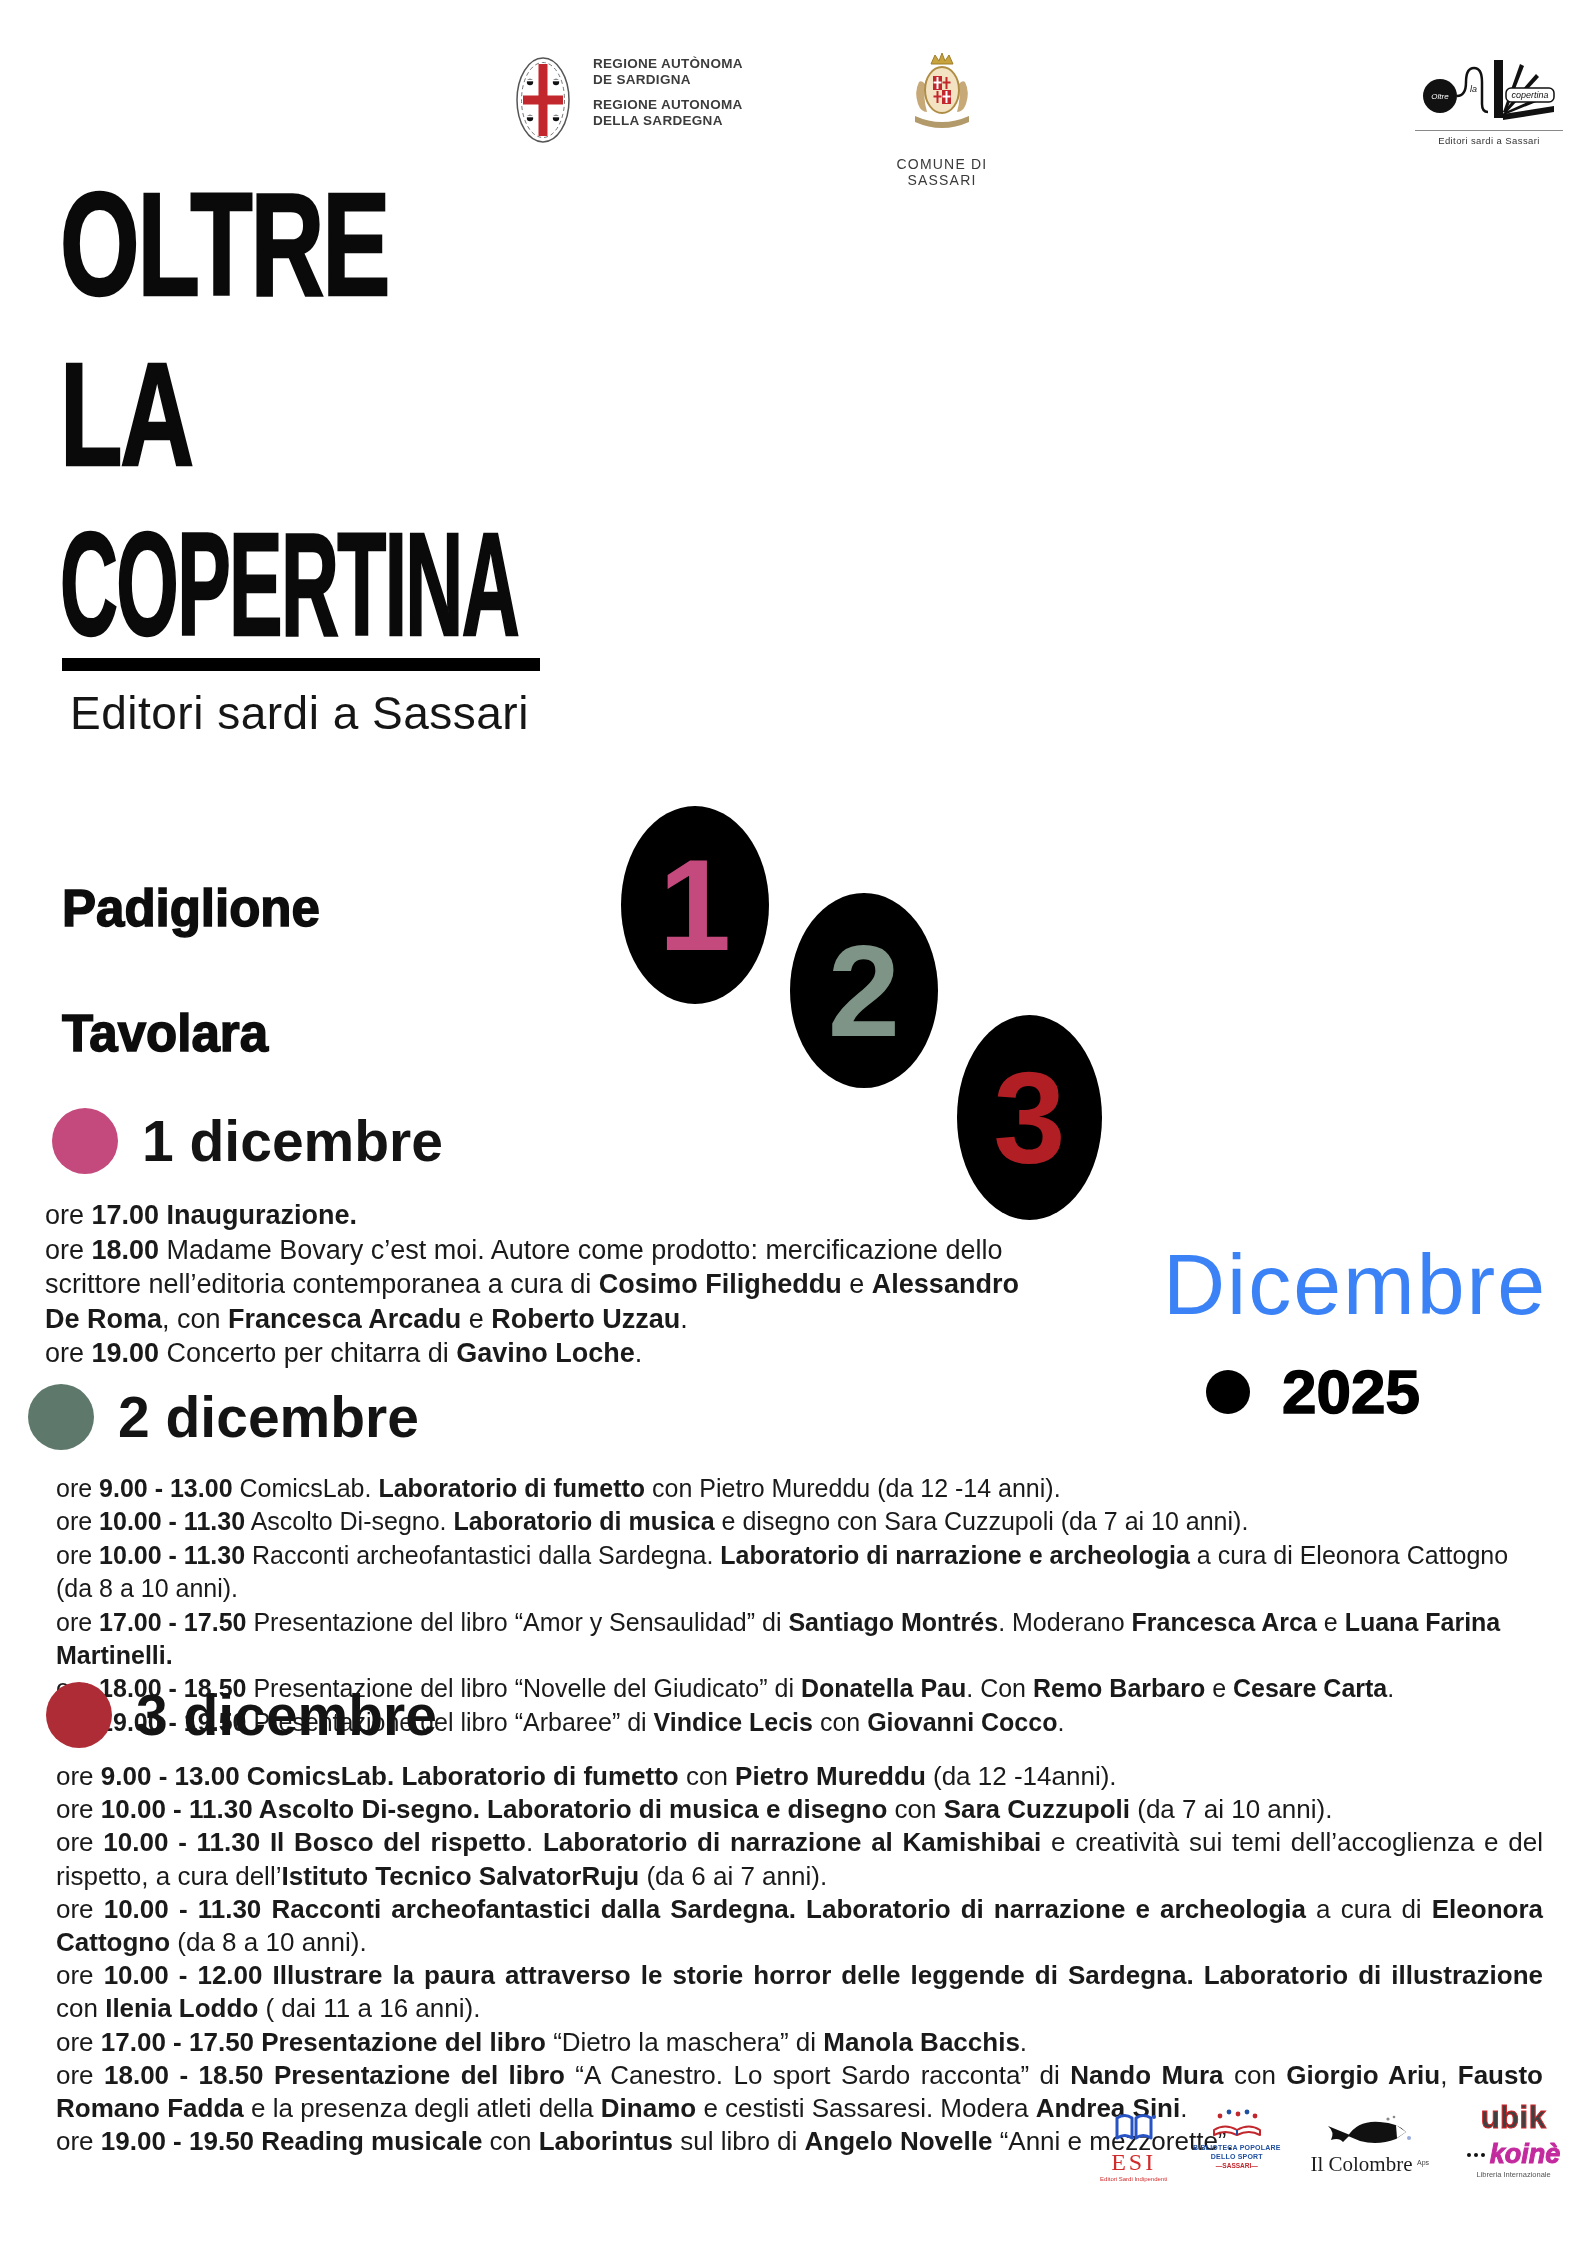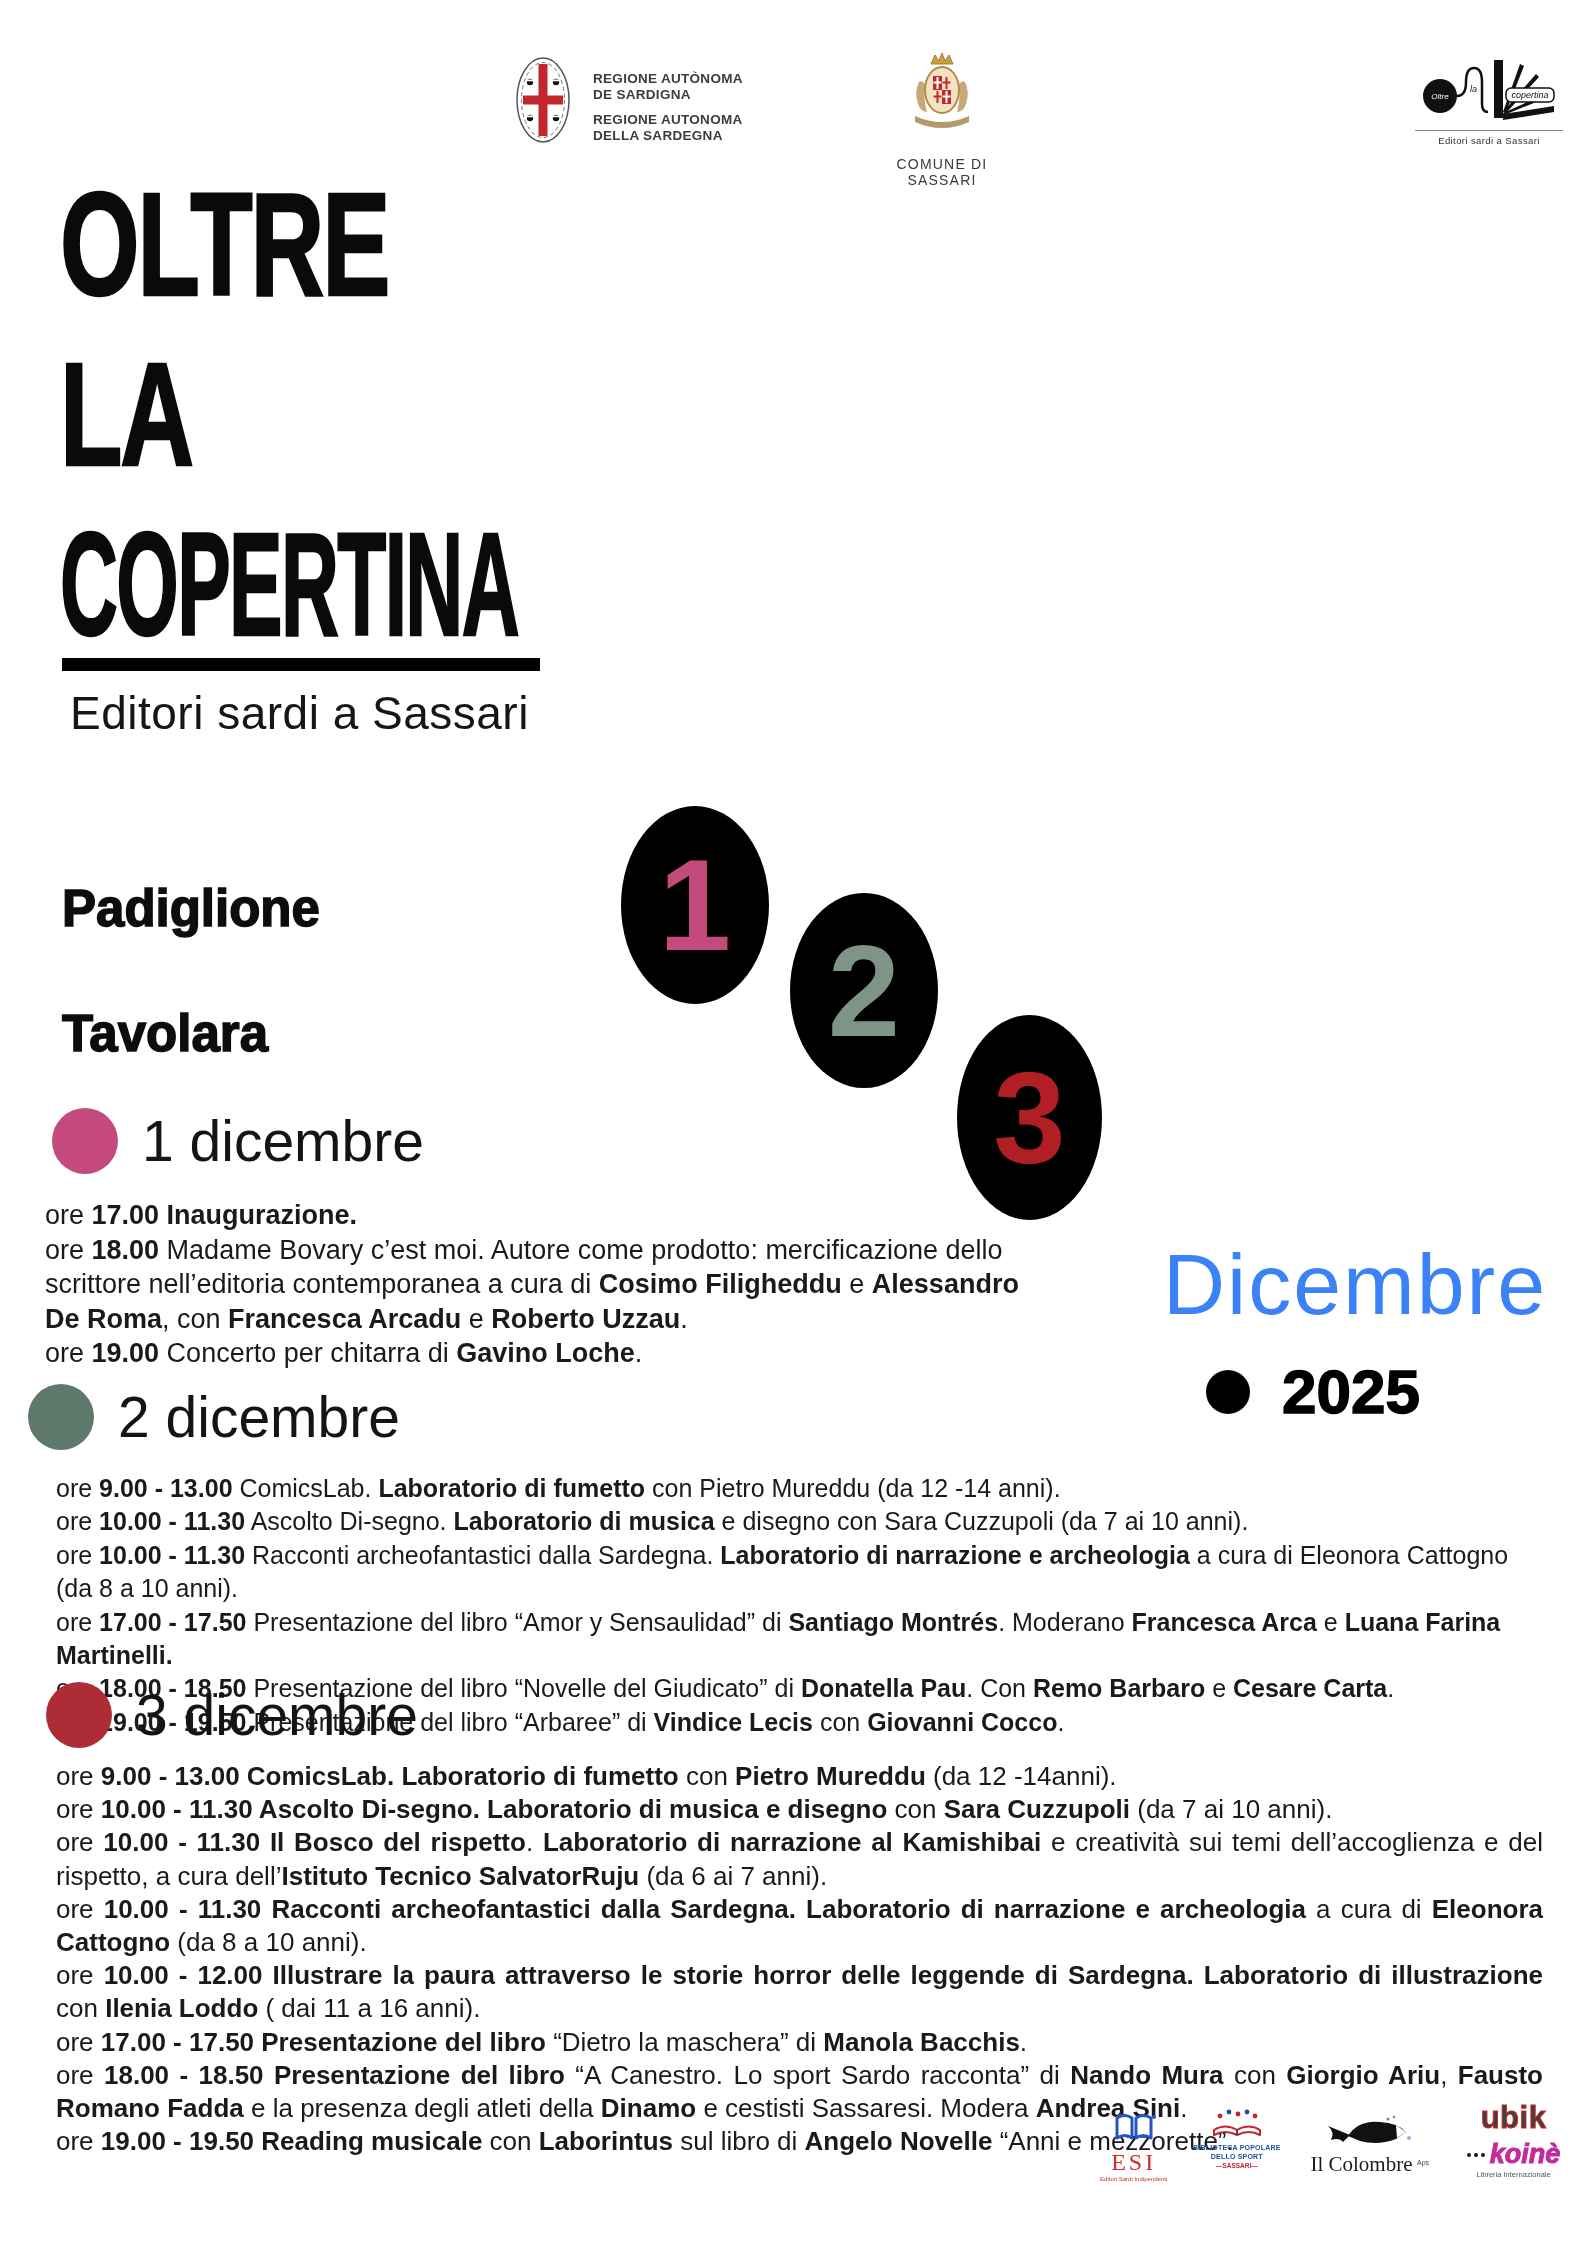--- a/index.html
+++ b/index.html
@@ -1,20 +1,20 @@
 <!DOCTYPE html>
 <html><head>
 <meta charset="utf-8">
 <style>
   html,body{margin:0;padding:0;background:#fff;}
   .poster{position:relative;width:1587px;height:2245px;background:#fff;overflow:hidden;
           font-family:"Liberation Sans",sans-serif;color:#111;}
 
   
-  .logo-regione{position:absolute;left:515px;top:56px;display:flex;align-items:flex-end;gap:22px;}
+  .logo-regione{position:absolute;left:515px;top:56px;display:flex;align-items:flex-start;gap:22px;}
   .regione-text{font-size:13.5px;font-weight:700;color:#3c3c3c;line-height:16px;letter-spacing:.3px;}
   .regione-text .grp{margin-bottom:9px;}
   .logo-comune{position:absolute;left:872px;top:52px;width:140px;text-align:center;}
   .comune-label{margin-top:20px;font-size:14px;color:#3a3a3a;letter-spacing:1.2px;}
   .logo-brand{position:absolute;left:1415px;top:52px;width:148px;text-align:center;}
   .brand-caption{margin-top:2px;border-top:1px solid #8a8a8a;padding-top:4px;font-size:9.5px;color:#333;letter-spacing:.4px;}
 
   
   .title-line{position:absolute;left:60px;font-size:146px;font-weight:700;letter-spacing:-3px;
               color:#0a0a0a;-webkit-text-stroke:2.5px #0a0a0a;line-height:1;transform-origin:0 0;white-space:nowrap;}
@@ -40,21 +40,21 @@
   .date-year{position:absolute;left:1206px;top:1356px;display:flex;align-items:center;gap:32px;}
   .year-bullet{width:44px;height:44px;background:#000;border-radius:50%;}
   .year-text{font-size:62px;font-weight:700;-webkit-text-stroke:1.5px #000;color:#000;}
 
   
   .section-head{position:absolute;display:flex;align-items:center;gap:24px;}
   #head-1{left:52px;top:1108px;}
   #head-2{left:28px;top:1384px;}
   #head-3{left:46px;top:1682px;}
   .dot{width:66px;height:66px;border-radius:50%;}
-  .section-title{font-size:57px;font-weight:400;color:#141414;}
+  .section-title{font-size:57px;font-weight:700;color:#141414;}
 
   .events{position:absolute;color:#1a1a1a;}
   .events p{margin:0;}
   .events b{font-weight:700;text-align:right;}
   #events-1{left:45px;top:1198px;width:1005px;font-size:27px;line-height:34.5px;}
   #events-2{left:56px;top:1472px;width:1485px;font-size:25px;line-height:33.4px;}
   #events-3{left:56px;top:1760px;width:1487px;font-size:26px;line-height:33.2px;text-align:justify;}
 
   
   .partners{position:absolute;left:1093px;top:2098px;width:480px;display:flex;align-items:flex-start;gap:14px;}

